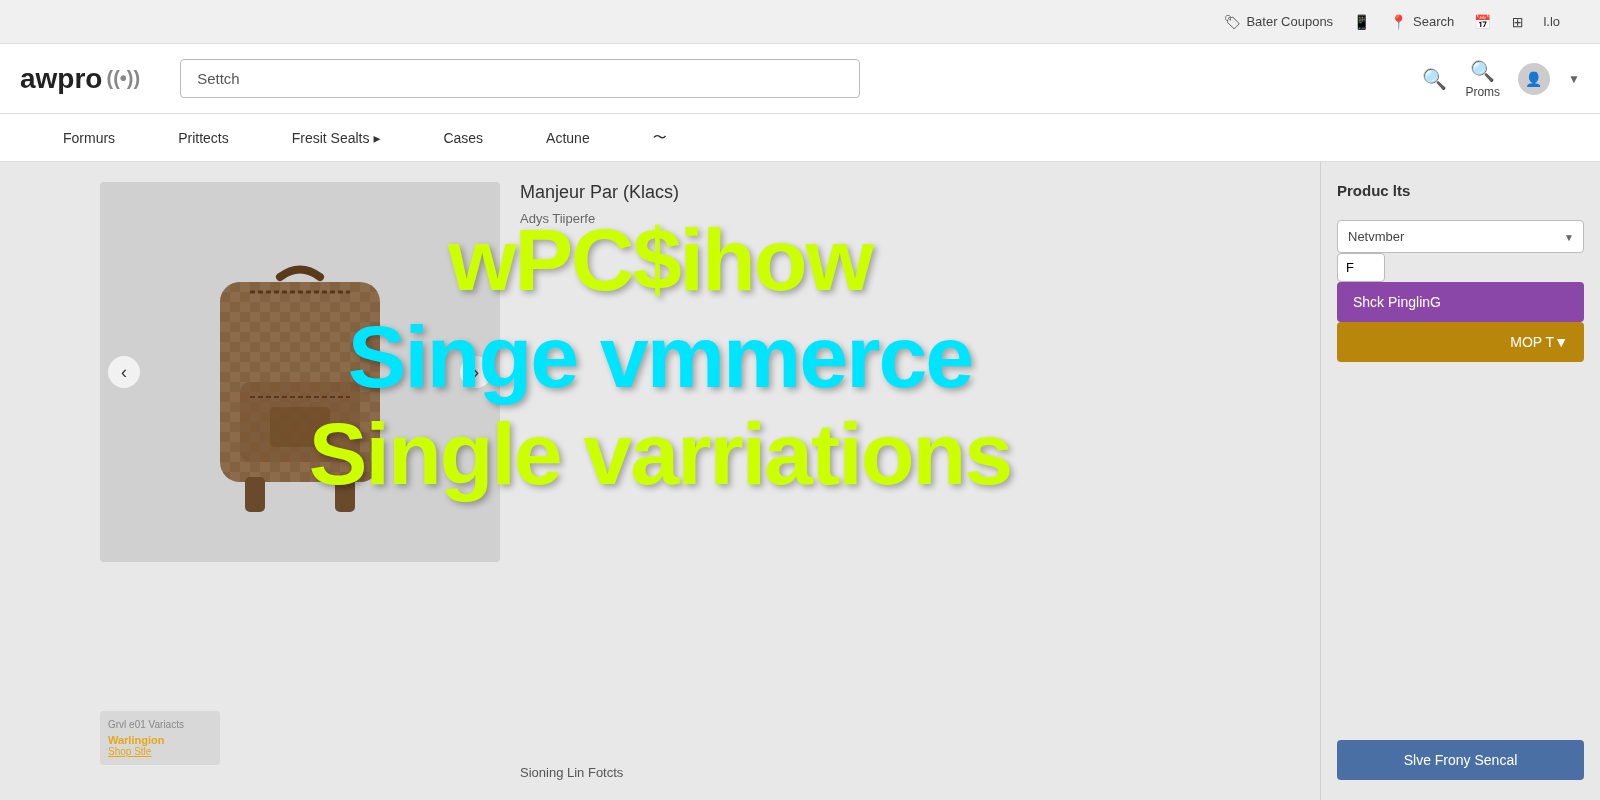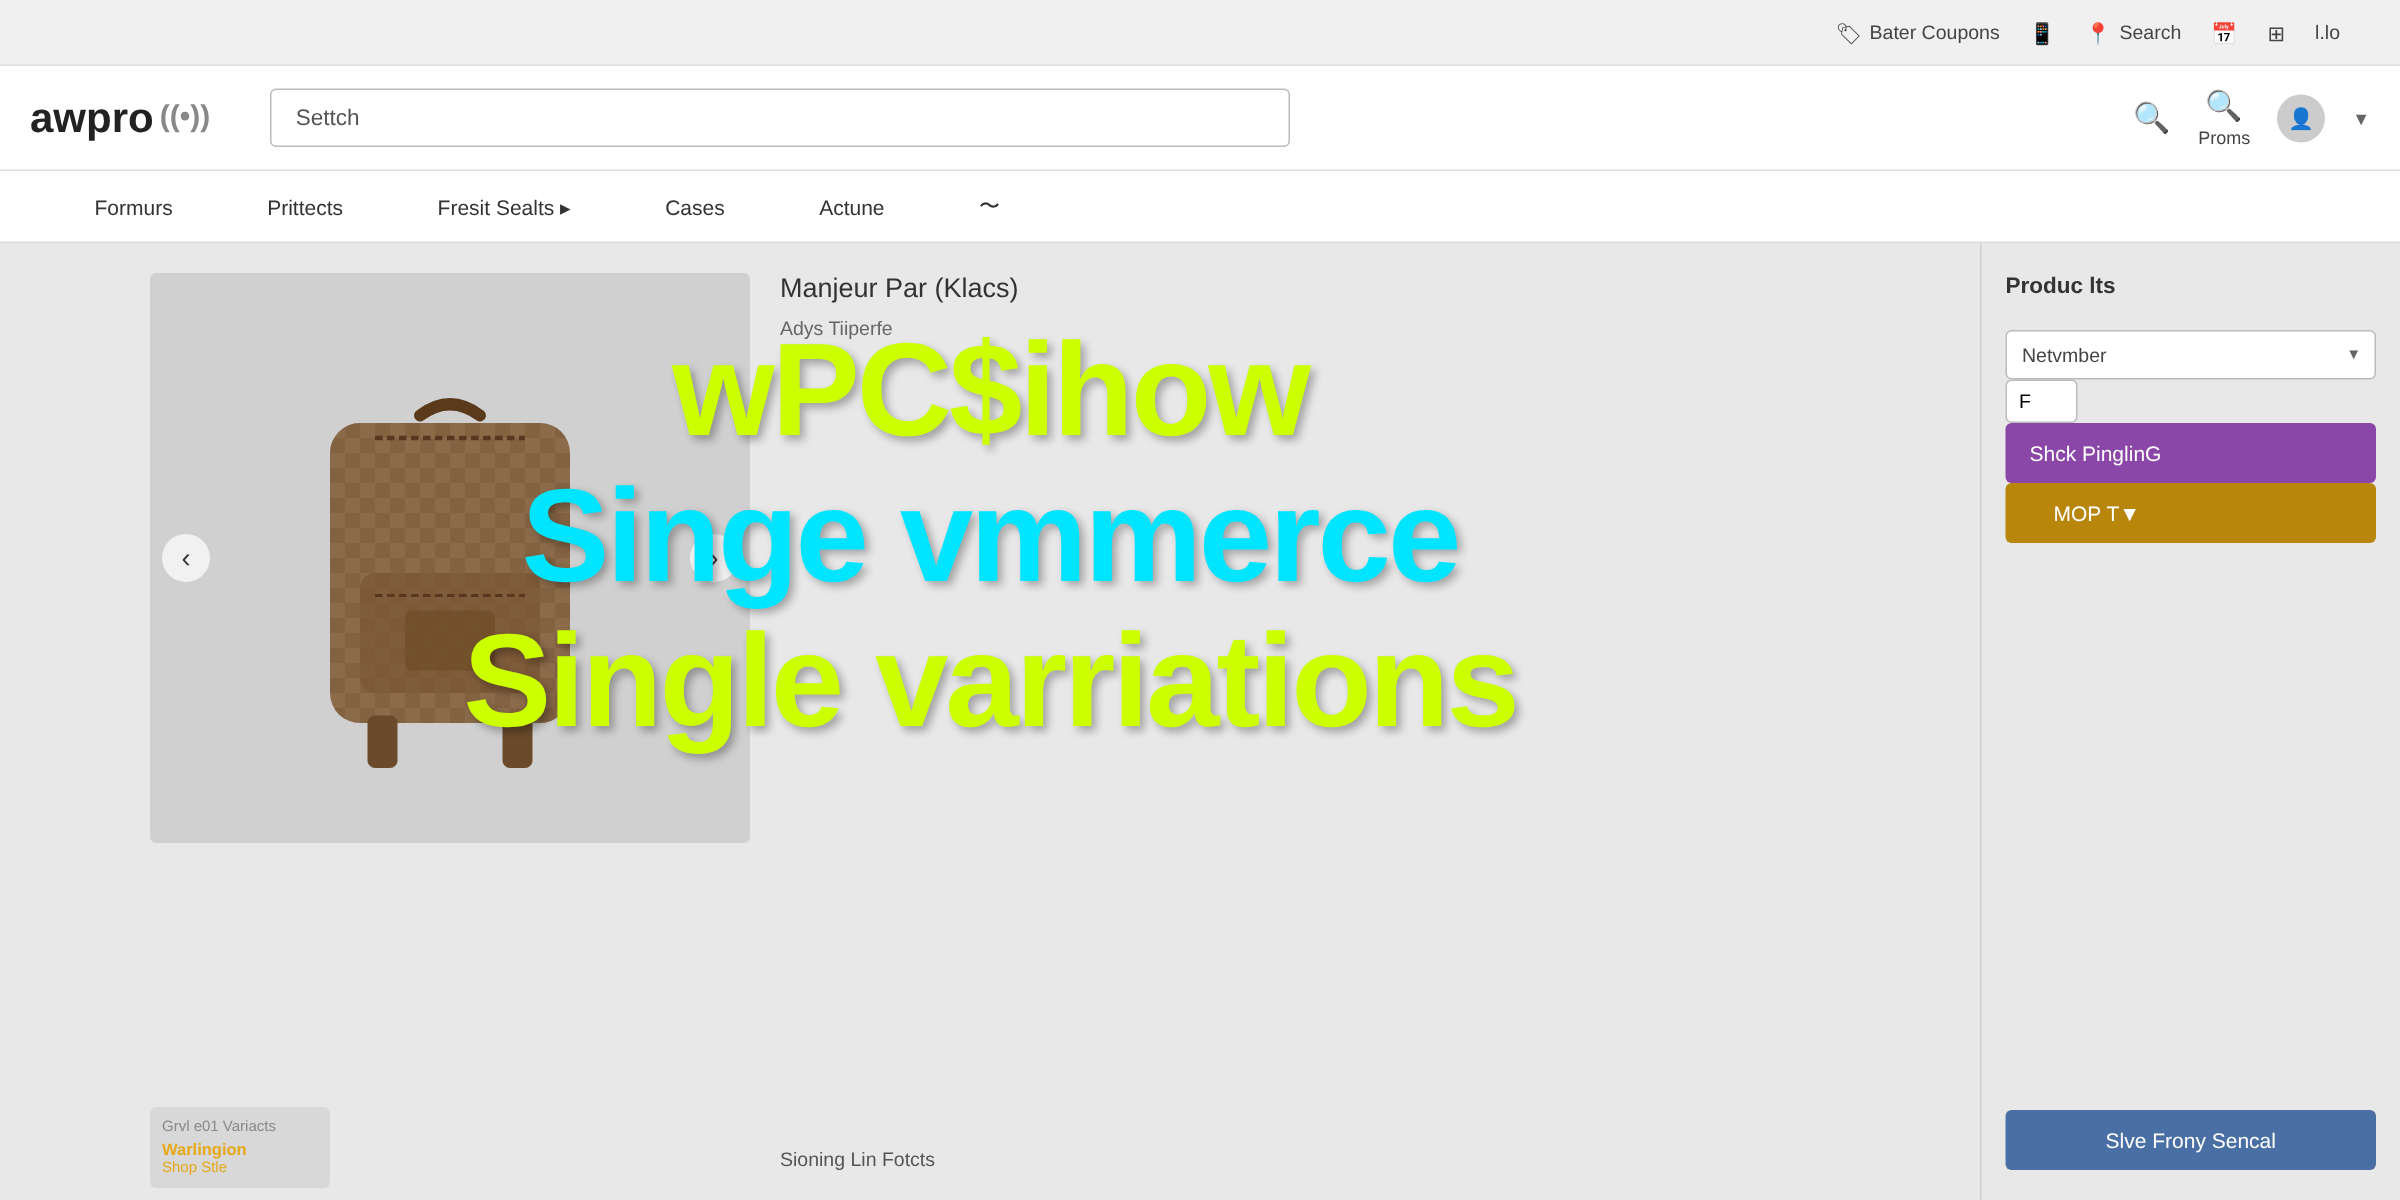--- a/index.html
+++ b/index.html
@@ -219,21 +219,21 @@
       font-weight: 900;
       color: #ccff00;
       text-shadow: 3px 3px 6px rgba(0,0,0,0.3);
       line-height: 1.1;
       letter-spacing: -2px;
     }
 
     
     .product-thumbs {
       position: absolute;
-      bottom: 8px;
+      bottom: 35px;
       left: 100px;
       display: flex;
       gap: 16px;
       align-items: flex-start;
     }
     .thumb-card {
       background: #d8d8d8;
       border-radius: 4px;
       padding: 8px;
       width: 120px;
@@ -244,20 +244,21 @@
       margin-bottom: 4px;
     }
     .thumb-name {
       font-size: 11px;
       color: #e6a817;
       font-weight: bold;
     }
     .thumb-sub {
       font-size: 10px;
       color: #e6a817;
+      text-decoration: underline;
     }
 
     
     .right-sidebar {
       width: 280px;
       padding: 20px 16px;
       background: #e8e8e8;
       border-left: 1px solid #d0d0d0;
       display: flex;
       flex-direction: column;
@@ -309,28 +310,28 @@
       border-radius: 4px;
       font-size: 14px;
       cursor: pointer;
       width: 100%;
       text-align: left;
     }
     .btn-olive {
       background: #B8860B;
       color: #fff;
       border: none;
-      padding: 12px 32px;
+      padding: 12px 16px;
       border-radius: 4px;
       font-size: 14px;
       cursor: pointer;
       width: 100%;
       display: flex;
       align-items: center;
-      justify-content: flex-start;
+      justify-content: flex-end;
     }
     .btn-blue {
       background: #4A6FA5;
       color: #fff;
       border: none;
       padding: 12px 16px;
       border-radius: 4px;
       font-size: 14px;
       cursor: pointer;
       width: 100%;

